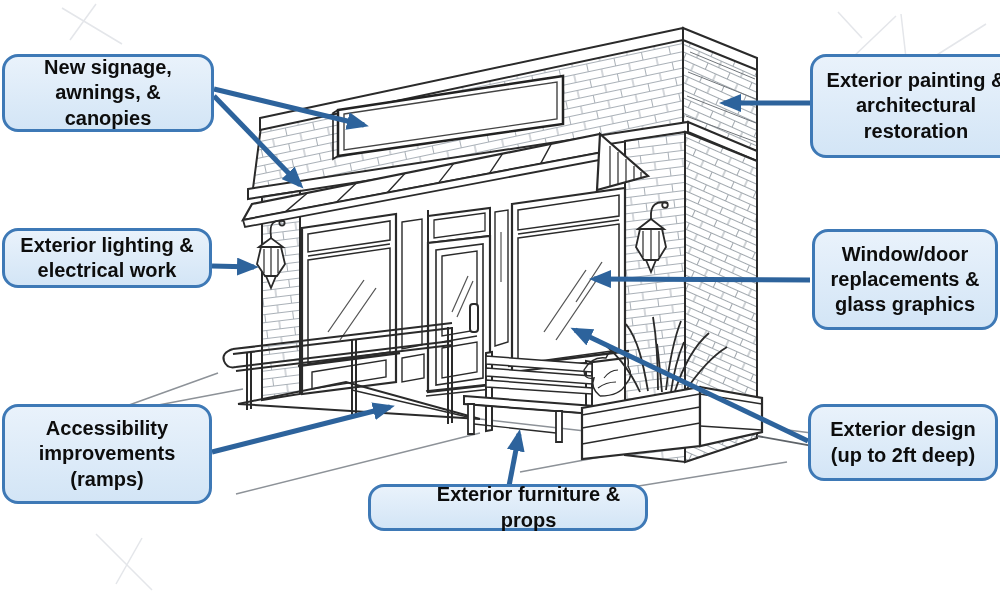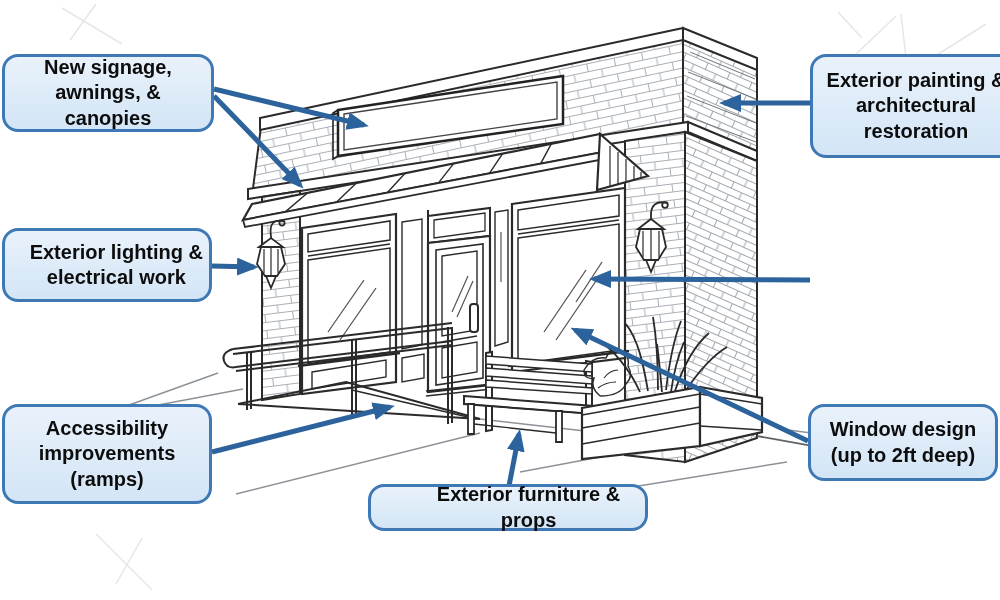--- a/index.html
+++ b/index.html
@@ -232,34 +232,39 @@
     <span>New signage,
 awnings, &amp; canopies</span>
   </div>
 
   <div class="callout" style="left:810px;top:54px;width:212px;height:104px;">
     <span>Exterior painting &amp;
 architectural
 restoration</span>
   </div>
 
-  <div class="callout" style="left:2px;top:228px;width:210px;height:74px;justify-content:flex-end;">
+  <div class="callout" style="left:2px;top:228px;width:210px;height:60px;">
     <span>Exterior lighting &amp;
 electrical work</span>
   </div>
 
+  <div class="callout" style="left:812px;top:229px;width:186px;height:101px;">
+    <span>Window/door
+replacements &amp;
+glass graphics</span>
+  </div>
 
   <div class="callout" style="left:2px;top:404px;width:210px;height:100px;align-items:center;">
     <span>Accessibility
 improvements
 (ramps)</span>
   </div>
 
   <div class="callout" style="left:368px;top:484px;width:280px;height:47px;padding-left:47px;">
     <span>Exterior furniture &amp; props</span>
   </div>
 
   <div class="callout" style="left:808px;top:404px;width:190px;height:77px;">
-    <span>Window design
+    <span>Exterior design
 (up to 2ft deep)</span>
   </div>
 
 </div>
 
 </body></html>

